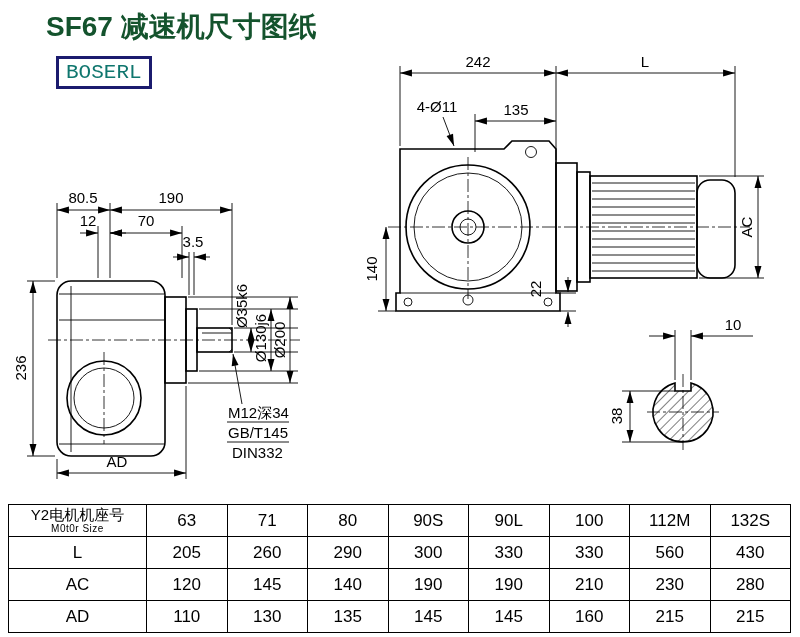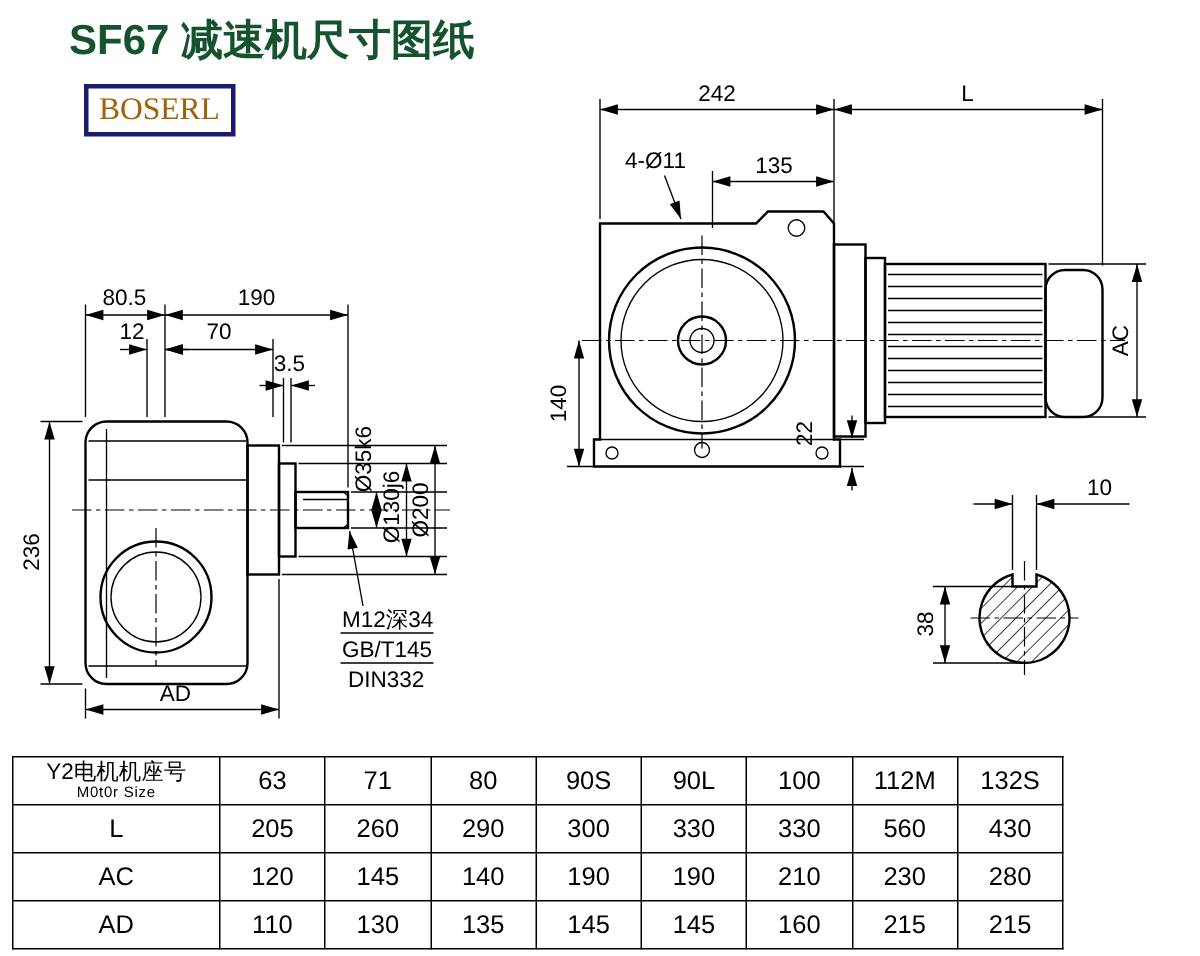--- a/index.html
+++ b/index.html
@@ -1,30 +1,30 @@
 <!DOCTYPE html>
 <html><head>
 <meta charset="utf-8">
 <style>
   html,body{margin:0;padding:0}
   body{width:800px;height:637px;background:#fff;position:relative;overflow:hidden;font-family:"Liberation Sans",sans-serif}
   .title{position:absolute;left:46px;top:8px;font-size:28px;font-weight:bold;color:#14532d;white-space:nowrap}
   .brand{position:absolute;left:56px;top:56px;border:3px solid #1b1b6e;background:#fff;padding:0 7px;line-height:27px}
-  .brand span{font-family:Liberation Serif, serif;font-size:21px;color:#a16207}
+  .brand span{font-family:Liberation Mono, monospace;font-size:21px;color:#0f766e}
   .drawing{position:absolute;left:0;top:0}
   .ol{fill:none;stroke:#000;stroke-width:1.6}
   .tl{fill:none;stroke:#000;stroke-width:0.9}
   .dim{fill:none;stroke:#000;stroke-width:0.9;marker-start:url(#arr);marker-end:url(#arr)}
   .aE{fill:none;stroke:#000;stroke-width:0.9;marker-end:url(#arr)}
   .aS{fill:none;stroke:#000;stroke-width:0.9;marker-start:url(#arr)}
   .cl{fill:none;stroke:#000;stroke-width:0.8;stroke-dasharray:13 3 3 3}
   .drawing text{font-family:"Liberation Sans",sans-serif;font-size:15px;fill:#000}
   .mid{text-anchor:middle}
   .sm{font-size:13.5px}
-  .dims{position:absolute;left:8px;top:504px;width:701px;border-collapse:collapse;table-layout:fixed;background:#fff}
+  .dims{position:absolute;left:8px;top:504px;width:783px;border-collapse:collapse;table-layout:fixed;background:#fff}
   .dims td{border:1.4px solid #000;text-align:center;vertical-align:middle;font-size:17px;height:31px;padding:0;color:#000}
   .rowhead div{line-height:1.15}
   .rowhead .cn{font-size:15px}
   .rowhead .en{font-size:10px;letter-spacing:.5px}
 </style>
 </head>
 <body>
 
 <div class="title">SF67 减速机尺寸图纸</div>
 <div class="brand"><span>BOSERL</span></div>

